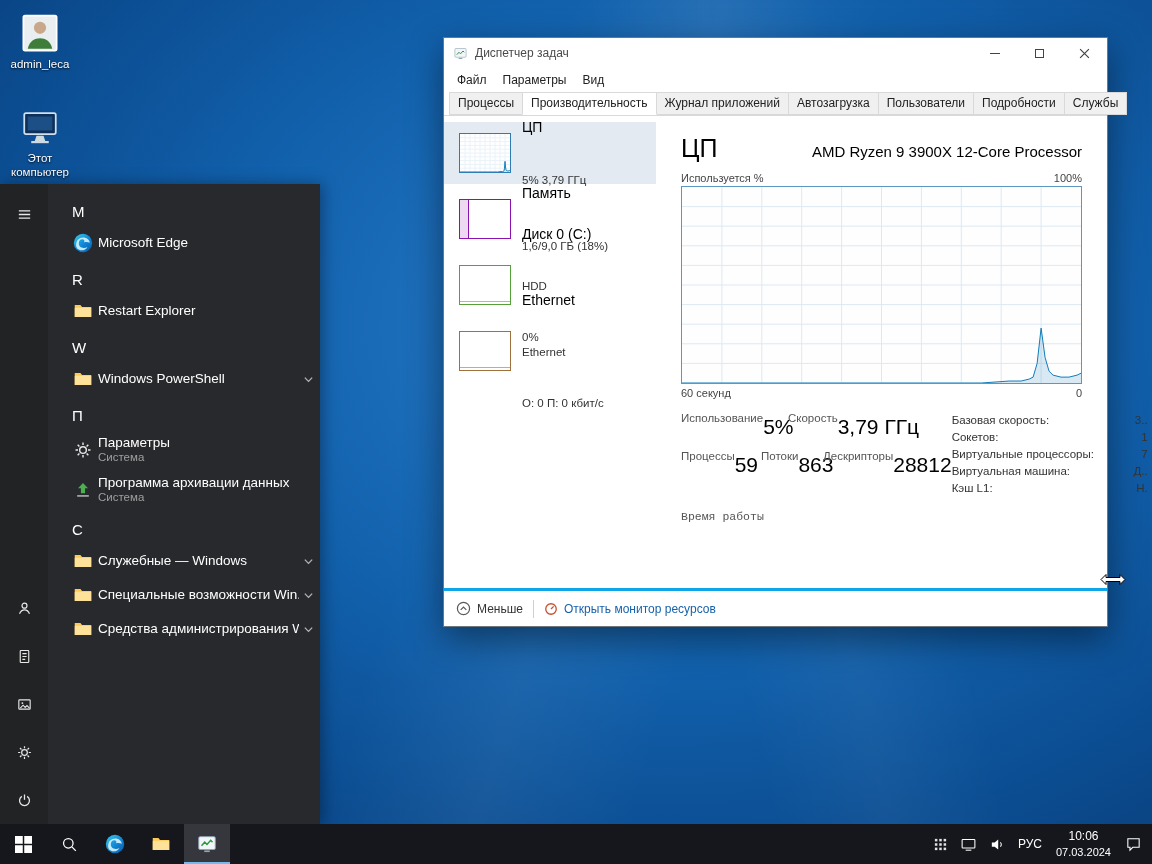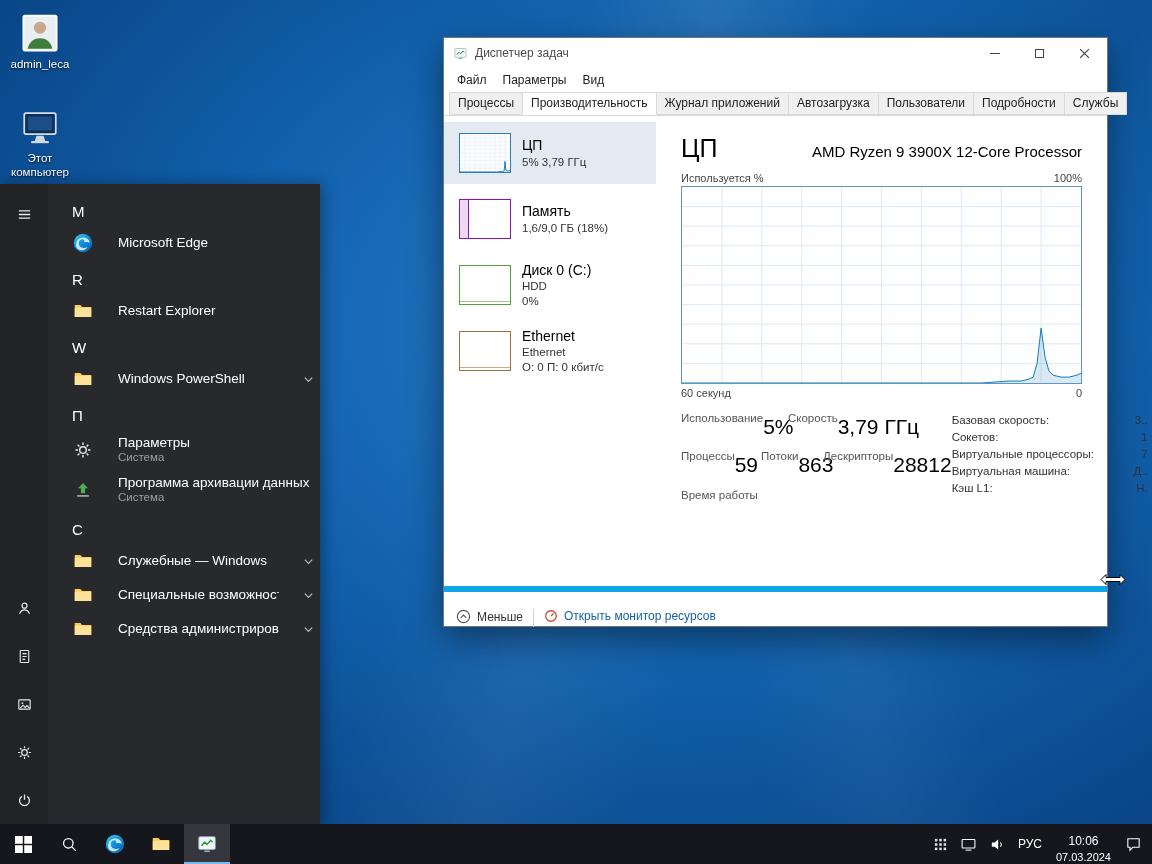--- a/index.html
+++ b/index.html
@@ -18,21 +18,21 @@
   .desk-icon .lbl { color:#fff; font-size:11.5px; text-align:center; line-height:1.25; text-shadow:0 1px 2px rgba(0,0,0,0.9); }
 
   
   .start-menu { position:absolute; left:0; top:184px; width:320px; height:640px; background:#27292c;
     display:flex; z-index:6; box-shadow:3px 0 14px rgba(0,0,0,0.35); }
   .sm-rail { width:48px; background:rgba(0,0,0,0.14); display:flex; flex-direction:column; align-items:center; padding:6px 0 0; }
   .rail-btn { width:48px; height:48px; display:flex; align-items:center; justify-content:center; }
   .rail-spacer { flex:1; }
   .sm-apps { flex:1; padding-top:8px; overflow:hidden; }
   .sm-letter { height:30px; margin-top:4px; display:flex; align-items:center; padding-left:24px; color:#fff; font-size:15px; }
-  .sm-item { height:34px; display:flex; align-items:center; gap:24px; padding:0 6px 0 24px; color:#fff; font-size:13.5px; }
+  .sm-item { height:34px; display:flex; align-items:center; gap:4px; padding:0 6px 0 24px; color:#fff; font-size:13.5px; }
   .sm-item.two-line { height:40px; }
   .sm-ico { width:22px; height:22px; flex:0 0 22px; display:flex; align-items:center; justify-content:center; }
   .sm-texts { display:flex; flex-direction:column; line-height:1.2; min-width:0; }
   .sm-label { white-space:nowrap; overflow:hidden; }
   .sm-sub { font-size:11.5px; color:#9f9f9f; }
   .sm-chevron { margin-left:auto; opacity:.85; display:flex; }
 
   
   .tm-window { position:absolute; left:443px; top:37px; width:665px; height:590px; background:#fff;
     border:1px solid #6f777e; box-shadow:0 12px 34px rgba(0,0,0,0.45); display:flex; flex-direction:column; z-index:4; }
@@ -57,21 +57,21 @@
   .thumb.mem { border-color:#8b12ae; }
   .thumb.disk { border-color:#55a03a; }
   .thumb.eth { border-color:#a0713d; }
   .thumb svg { position:absolute; inset:0; width:100%; height:100%; }
   .mem-fill { position:absolute; left:0; top:0; bottom:0; width:18%; background:#eed9f3; border-right:1px solid #8b12ae; }
   .flat-line { position:absolute; left:0; right:0; bottom:2px; height:1px; }
   .thumb.disk .flat-line { background:#9cc98a; }
   .thumb.eth .flat-line { background:#c8ab83; }
   .side-texts { display:flex; flex-direction:column; line-height:1.3; }
   .side-title { font-size:14px; color:#000; }
-  .side-sub { font-size:11.5px; color:#333; }
+  .side-sub { font-size:11.5px; color:#333;margin-top:36px; }
 
   .tm-main { flex:1; padding:10px 25px 0 25px; display:flex; flex-direction:column; min-width:0; }
   .tm-main-header { display:flex; align-items:baseline; justify-content:space-between; margin-top:8px; }
   .tm-heading { font-size:25px; font-weight:400; color:#000; }
   .tm-cpuname { font-size:15px; color:#000; }
   .axis-row { display:flex; justify-content:space-between; font-size:11px; color:#444; margin-top:9px; }
   .axis-row.bottom { margin-top:3px; }
   .tm-chart { height:198px; border:1px solid #5e96c2; position:relative; margin-top:2px; background:#fefefe; }
   .tm-chart svg { position:absolute; inset:0; width:100%; height:100%; }
   .tm-chart .grid { stroke:#dce9f4; stroke-width:1; }
@@ -79,33 +79,33 @@
 
   .tm-stats { display:flex; margin-top:13px; }
   .stats-left { flex:1; display:flex; flex-direction:column; gap:11px; }
   .stats-line { display:flex; }
   .stat { display:flex; flex-direction:row; }
   .w-a { width:107px; } .w-b { width:80px; } .w-c { width:62px; }
   .stat-label { font-size:11.5px; color:#555; }
   .stat-value { font-size:21px; font-weight:300; color:#000; margin-top:3px; white-space:nowrap; }
   .stats-right { width:196px; flex:0 0 196px; display:flex; flex-direction:column; gap:5px; padding-top:2px; }
   .detail-row { display:flex; justify-content:space-between; font-size:11.5px; color:#333; }
-  .uptime { margin-top:1px; }
+  .uptime { margin-top:22px;font-family:Liberation Mono, monospace; }
   .uptime .stat-value { font-size:19px; }
 
-  .tm-footer { height:38px; flex:0 0 38px; border-top:6px solid #0ea5e9; display:flex; align-items:flex-start; padding:17px 12px; gap:10px; }
+  .tm-footer { height:38px; flex:0 0 38px; border-top:3px solid #0ea5e9; display:flex; align-items:center; padding:17px 12px; gap:10px; }
   .footer-less { display:flex; align-items:center; gap:6px; font-size:12px; color:#333; }
   .footer-divider { width:1px; height:18px; background:#cfcfcf; }
   .footer-link { display:flex; align-items:center; gap:6px; font-size:12px; color:#1762ac; }
 
   
   .taskbar { position:absolute; left:0; top:824px; width:1152px; height:40px; background:#15171c; display:flex; z-index:10; }
   .tb-btn { width:46px; display:flex; align-items:center; justify-content:center; }
   .tb-btn.active { background:rgba(255,255,255,0.14); box-shadow:inset 0 -2px 0 #76b9ed; }
-  .tb-tray { margin-left:auto; display:flex; align-items:flex-end; padding-right:4px; }
+  .tb-tray { margin-left:auto; display:flex; align-items:center; padding-right:4px; }
   .tray-item { height:40px; display:flex; align-items:center; justify-content:center; padding:0 6px; color:#fff; font-size:12px; }
   .tray-clock { display:flex; flex-direction:column; align-items:center; justify-content:center; line-height:1.3; color:#fff; padding:0 8px; }
   .tray-time { font-size:12px; }
   .tray-date { font-size:11px; }
 
   .cursor { position:absolute; left:1100px; top:572px; z-index:50; }
 </style>
 </head>
 <body>
 

